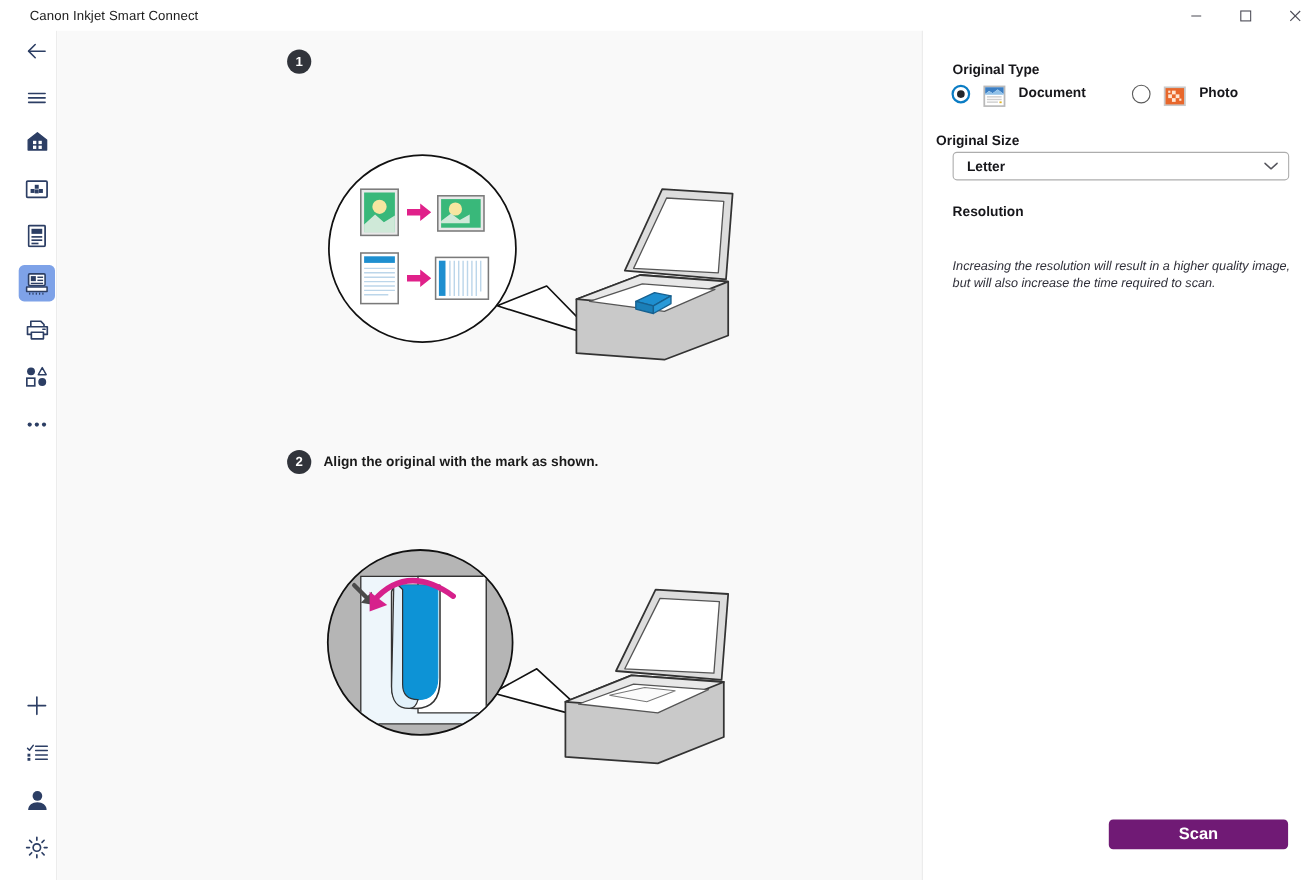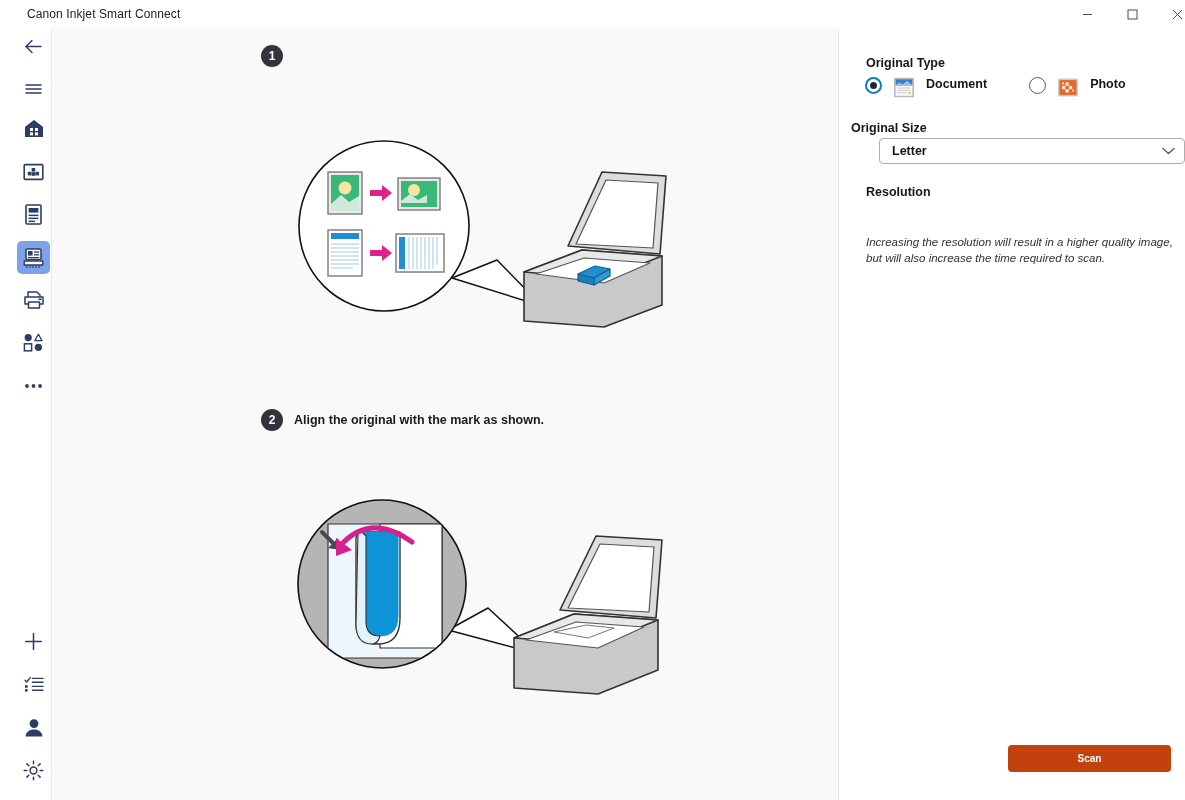--- a/index.html
+++ b/index.html
@@ -138,24 +138,24 @@
   }
   .combo-chevron svg { display:block; }
   .helper {
     position: absolute;
     font-size: 11.5px; color: #30303a; line-height: 16px;
     width: 310px;
     font-style: italic;
   }
   .scan-btn {
     position: absolute;
-    background: #c2410c; color: #ffffff;
+    background: #701a75; color: #ffffff;
     border: none; border-radius: 4px;
     font-family: "Liberation Sans", sans-serif;
-    font-size: 10px; font-weight: bold;
+    font-size: 15px; font-weight: bold;
     display: flex; align-items: center; justify-content: center;
   }
 </style>
 </head>
 <body>
 
 <div class="app">
 
   <div class="titlebar">
     <div class="titlebar-title">Canon Inkjet Smart Connect</div>
@@ -516,21 +516,21 @@
               <rect x="15" y="12.6" width="2" height="2"></rect>
             </g>
           </svg>
         </span>
         <span class="radio-label">Photo</span>
       </div>
     </div>
 
     <div class="field-label" style="left:12px; top:93px;">Original Size</div>
 
-    <div class="combo" style="left:40px; top:110px; width:306px;">
+    <div class="combo" style="left:27px; top:110px; width:306px;">
       <span class="combo-value">Letter</span>
       <span class="combo-chevron">
         <svg width="13" height="8" viewBox="0 0 13 8" fill="none" stroke="#55555c" stroke-width="1.3" stroke-linecap="round" stroke-linejoin="round">
           <path d="M1 1.5 L6.5 6.5 L12 1.5"></path>
         </svg>
       </span>
     </div>
 
     <div class="field-label" style="left:27px; top:157px;">Resolution</div>
 

